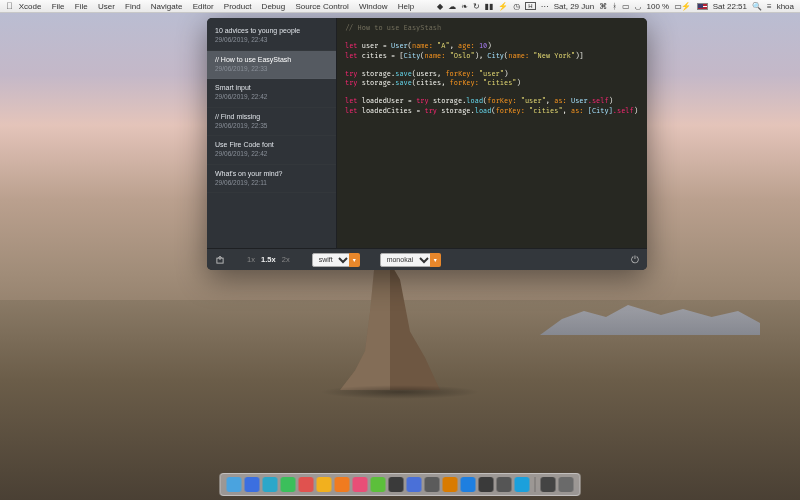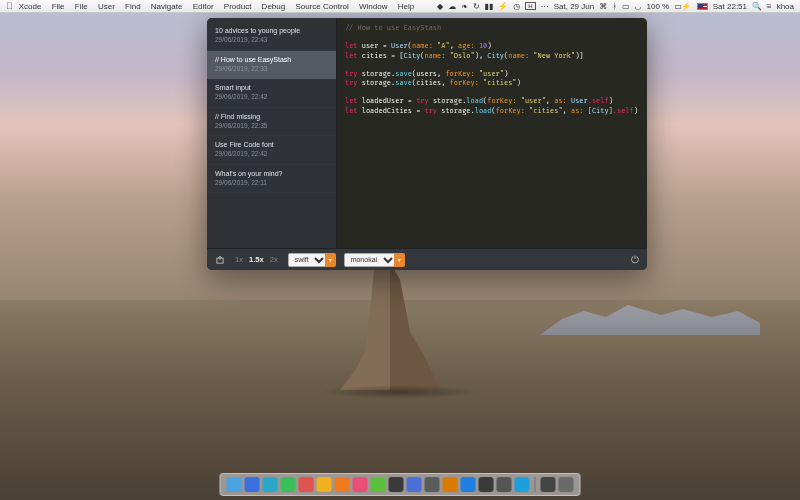--- a/index.html
+++ b/index.html
@@ -110,21 +110,21 @@
 .c-type { color:#a6e2ff; }
 .c-str { color:#e6db74; }
 .c-num { color:#ae81ff; }
 .c-call { color:#66d9ef; }
 .c-par { color:#fd971f; }
 
 .toolbar {
   height:22px; background:#33373c;
   border-top:1px solid #1e2023;
   display:flex; align-items:center;
-  padding:0 8px; gap:8px;
+  padding:0 8px; gap:20px;
   font-size:7.5px; color:#c8cdd4;
 }
 .toolbar .left-icons { display:flex; gap:6px; align-items:center; }
 .toolbar .zoom span { margin:0 2px; color:#888; }
 .toolbar .zoom .active { color:#eee; font-weight:600; }
 .toolbar select {
   font-size:7px; height:14px;
   background:#f4f4f4; border:1px solid #aaa; border-radius:2px;
   padding:0 2px; color:#333;
 }

